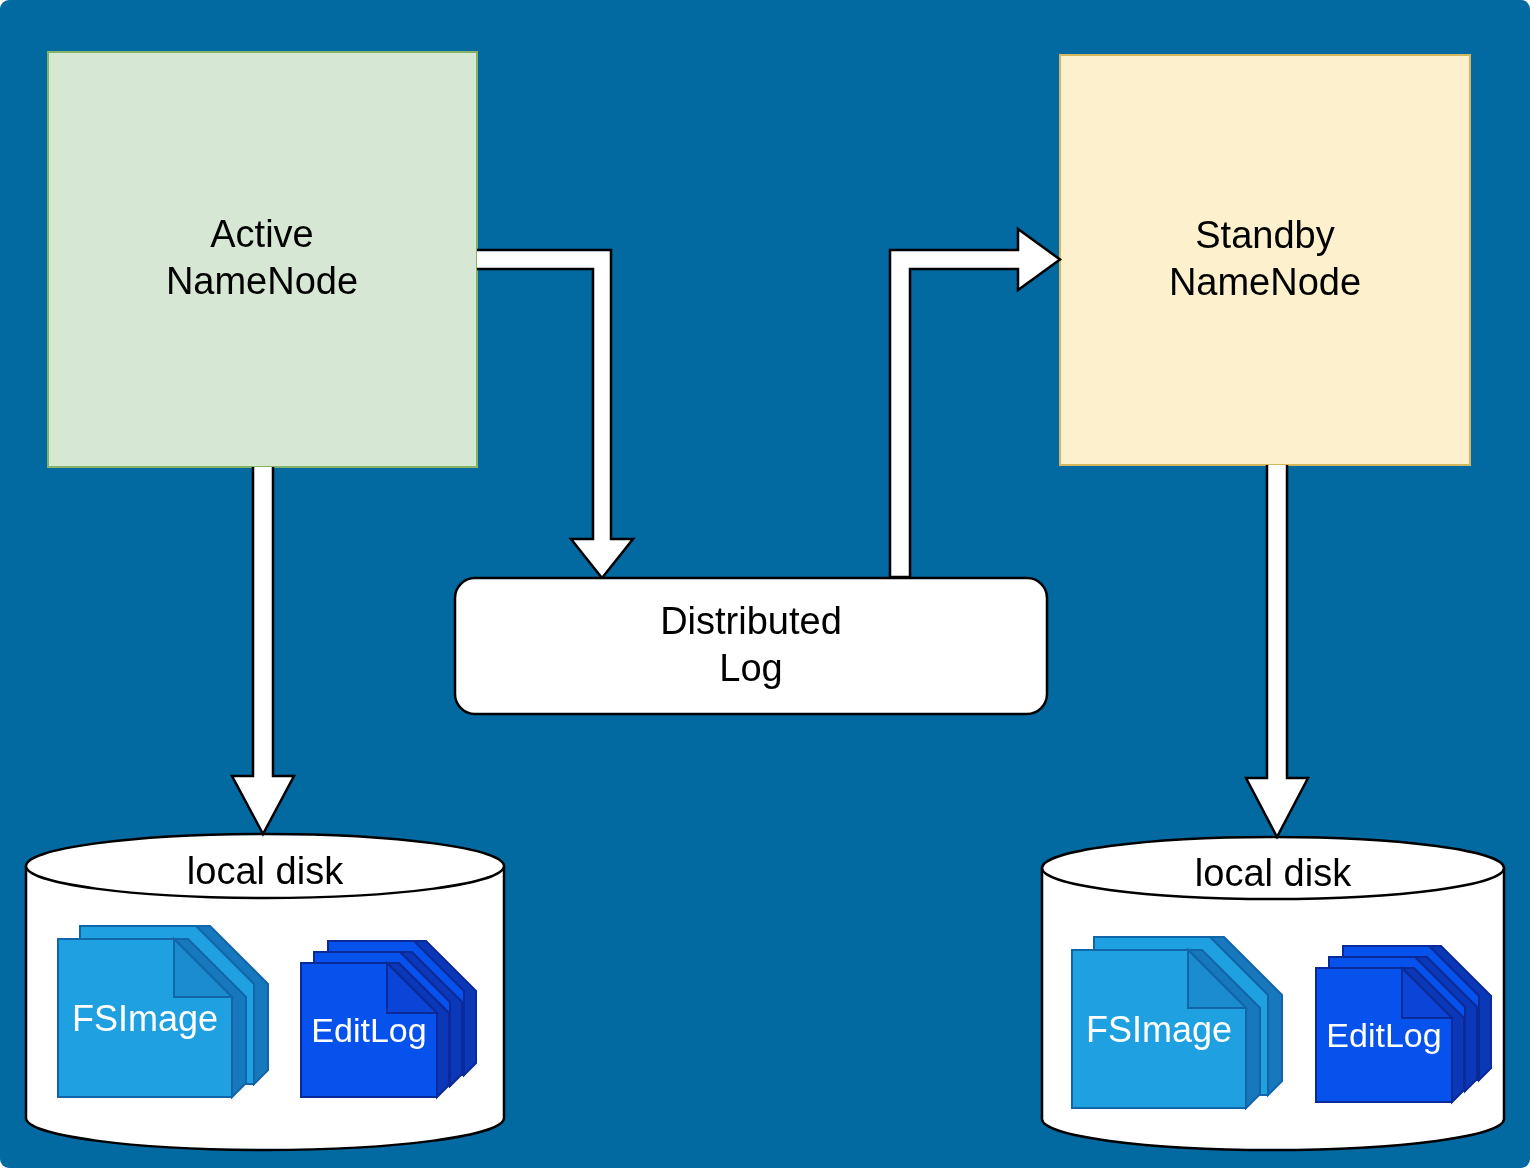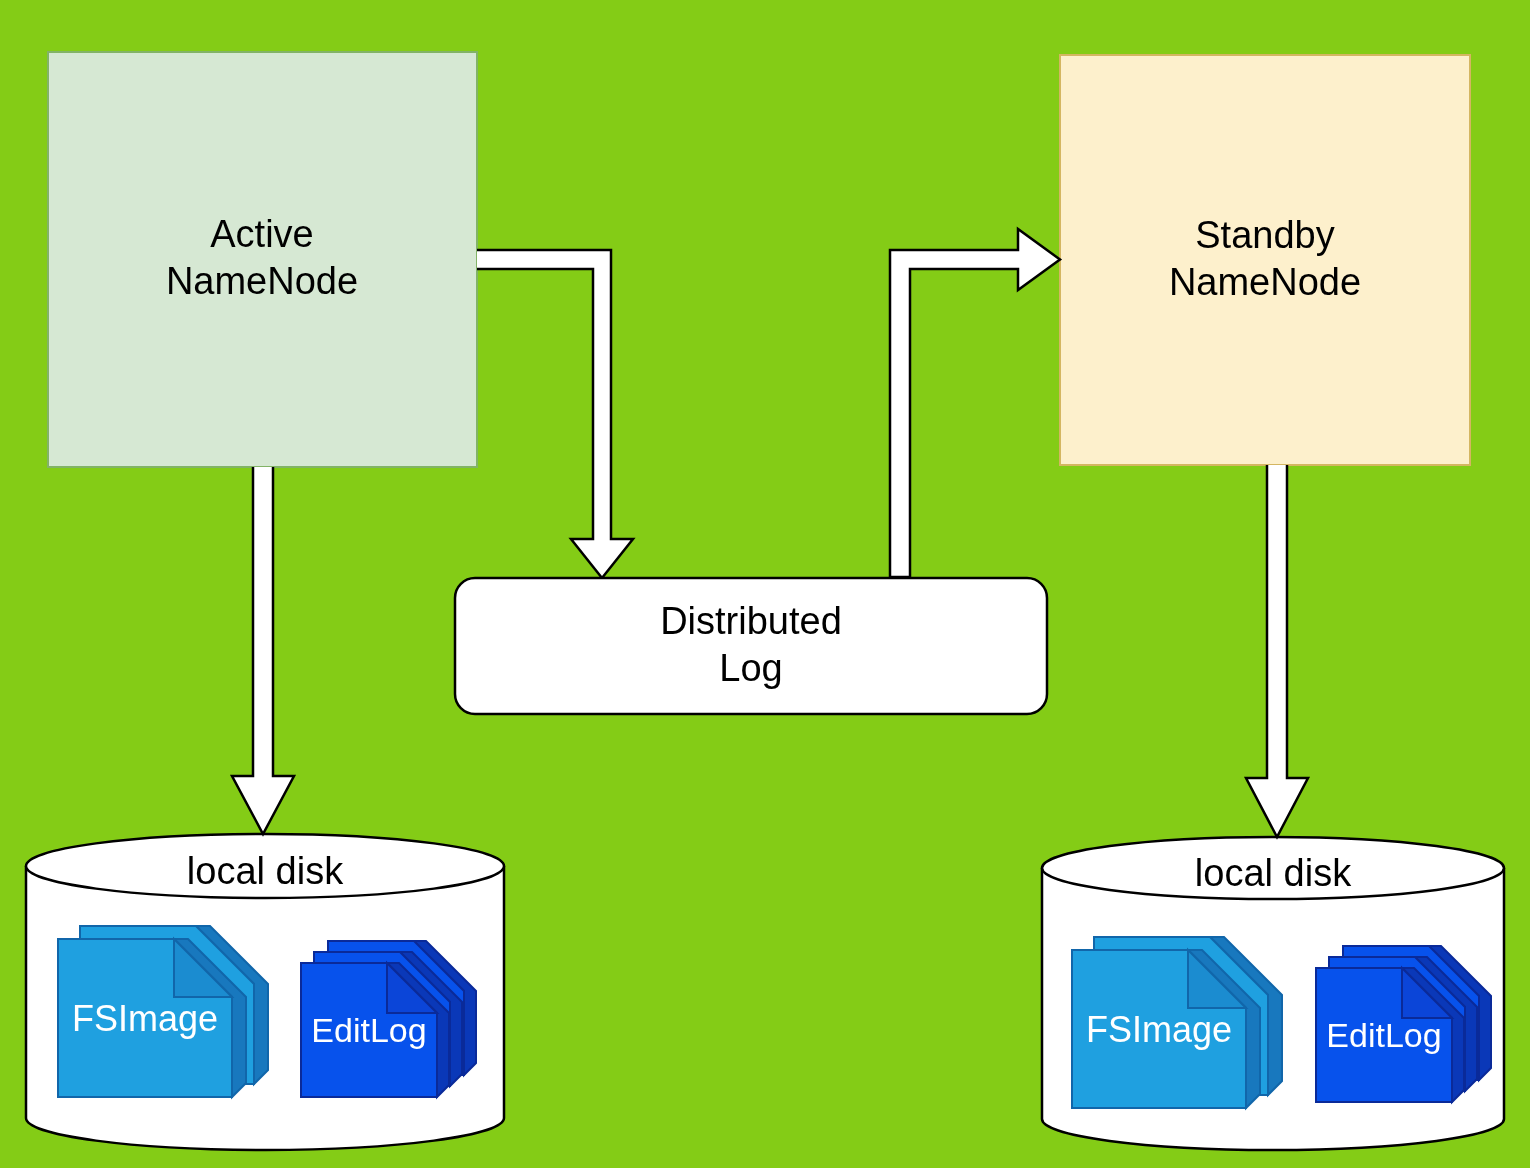--- a/index.html
+++ b/index.html
@@ -1,16 +1,16 @@
 <!DOCTYPE html>
 <html style="--fsimage-face: #1FA0E0; --fsimage-fold: #1B8CD0; --fsimage-side: #1878BE; --fsimage-stroke: #1166AA; --fsimage-text: #FFFFFF; --editlog-face: #0752EC; --editlog-fold: #0B45D8; --editlog-side: #0A38B8; --editlog-stroke: #0A2A99; --editlog-text: #FFFFFF;"><head>
 <meta charset="utf-8">
 <style>
   html,body{margin:0;padding:0;background:#ffffff;}
-  .canvas{position:relative;width:1530px;height:1168px;background:#84cc16;overflow:hidden;}
+  .canvas{position:relative;width:1530px;height:1168px;background:#0369a1;overflow:hidden;border-radius:9px;}
   svg{display:block;font-family:"Liberation Sans", sans-serif;}
   text{text-anchor:middle;}
   .label-lg{font-size:38px;}
   .icon-label-fs{font-size:36px;}
   .icon-label-el{font-size:34px;}
   .arrow{stroke-width:2.5;stroke-linejoin:miter;}
   .node-box{stroke-width:2;}
   .cyl{stroke-width:2.5;}
   .rounded-box{stroke-width:2.5;}
   

